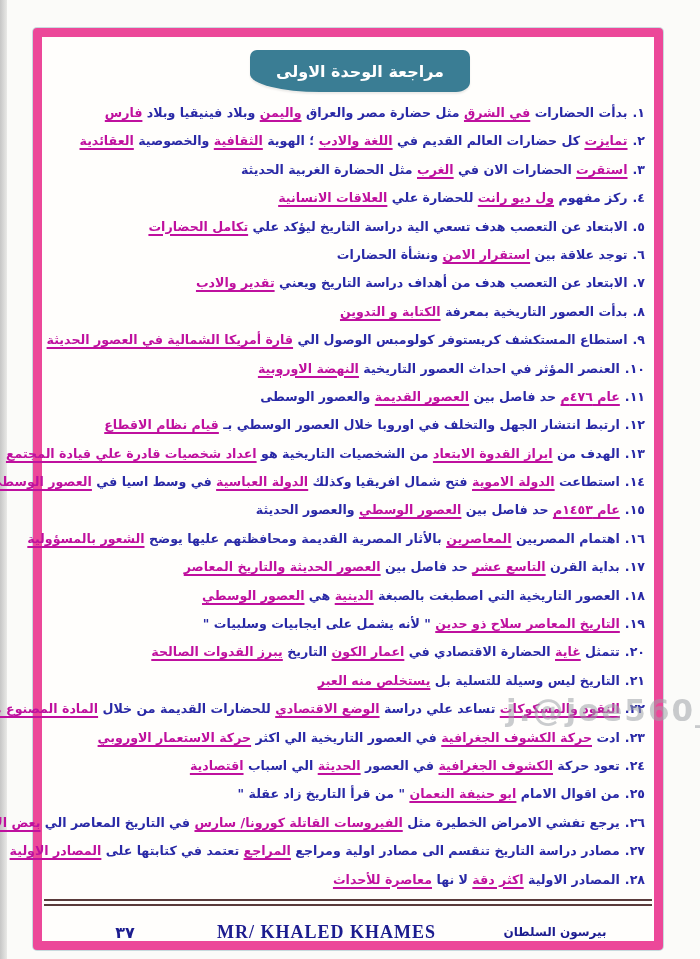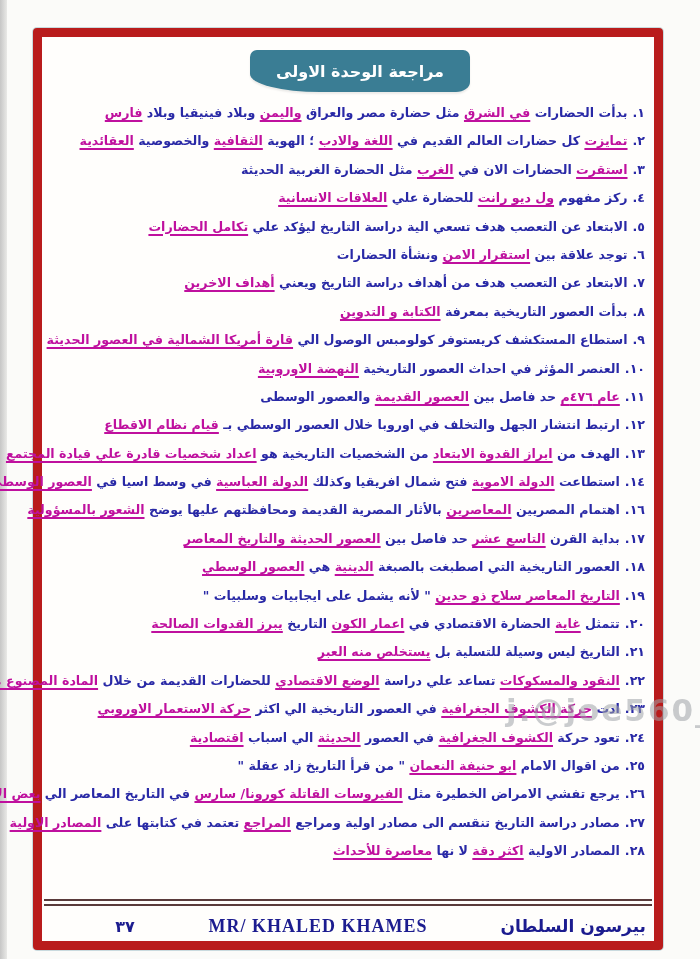--- a/index.html
+++ b/index.html
@@ -7,21 +7,21 @@
     width:700px;height:959px;position:relative;overflow:hidden;
     background:#fbfbf9;
     font-family:"DejaVu Sans", sans-serif;
   }
   .photo-edge{
     position:absolute;left:0;top:0;width:7px;height:100%;
     background:linear-gradient(to right,#c6c6c6,#e9e9e7);
   }
   .frame{
     position:absolute;left:33px;top:28px;right:37px;bottom:9px;
-    border:9px solid #b91c1c;border-radius:4px;background:#fffefc;
+    border:9px solid #ec4899;border-radius:4px;background:#fffefc;
     box-shadow:0 0 0 1px rgba(53,121,143,.25);
   }
   .banner{
     width:220px;height:42px;background:#3a7d94;
     margin:13px auto 0;transform:translateX(12px);
     border-radius:7px 7px 14px 70px / 7px 7px 10px 18px;
     display:flex;align-items:center;justify-content:center;
     box-shadow:0 2px 2px rgba(0,0,0,.08);
   }
   .banner-text{color:#ffffff;font-weight:bold;font-size:16px;}
@@ -45,57 +45,58 @@
   }
   .footer{
     position:absolute;left:0;right:0;bottom:0;height:42px;
   }
   .rule{
     height:3px;margin:0 2px;
     border-top:2px solid #5a3b3b;border-bottom:2px solid #5a3b3b;
   }
   .footer-row{
     display:grid;grid-template-columns:150px 1fr 210px;
-    align-items:center;height:36px;padding:2px 8px;
+    align-items:center;height:36px;padding:8px 8px;
   }
   .page-num{color:#1c1c8f;font-weight:bold;font-size:16px;text-align:center;}
   .teacher{
-    color:#1c1c8f;font-weight:bold;font-size:18px;text-align:center;
+    color:#1c1c8f;font-weight:bold;font-size:18px;text-align:right;
     font-family:"Liberation Serif", serif;letter-spacing:1px;
   }
   .publisher{
-    color:#1c1c8f;font-weight:bold;font-size:17px;text-align:right;
+    color:#1c1c8f;font-weight:bold;font-size:12px;text-align:center;
     direction:rtl;padding-left:28px;
   }
 </style>
 </head>
 <body>
 
 <div class="photo-edge"></div>
 
 <div class="frame">
   <div class="banner">
     <span class="banner-text">مراجعة الوحدة الاولى</span>
   </div>
 
   <div class="list">
       <div class="row"><span class="num">١.</span><span>بدأت الحضارات </span><span class="hl">في الشرق</span><span> مثل حضارة مصر والعراق </span><span class="hl">واليمن</span><span> وبلاد فينيقيا وبلاد </span><span class="hl">فارس</span></div>
       <div class="row"><span class="num">٢.</span><span class="hl">تمايزت</span><span> كل حضارات العالم القديم في </span><span class="hl">اللغة والادب</span><span> ؛ الهوية </span><span class="hl">الثقافية</span><span> والخصوصية </span><span class="hl">العقائدية</span></div>
       <div class="row"><span class="num">٣.</span><span class="hl">استقرت</span><span> الحضارات الان في </span><span class="hl">الغرب</span><span> مثل الحضارة الغربية الحديثة</span></div>
       <div class="row"><span class="num">٤.</span><span>ركز مفهوم </span><span class="hl">ول ديو رانت</span><span> للحضارة علي </span><span class="hl">العلاقات الانسانية</span></div>
       <div class="row"><span class="num">٥.</span><span>الابتعاد عن التعصب هدف تسعي الية دراسة التاريخ ليؤكد علي </span><span class="hl">تكامل الحضارات</span></div>
       <div class="row"><span class="num">٦.</span><span>توجد علاقة بين </span><span class="hl">استقرار الامن</span><span> ونشأة الحضارات</span></div>
-      <div class="row"><span class="num">٧.</span><span>الابتعاد عن التعصب هدف من أهداف دراسة التاريخ ويعني </span><span class="hl">أهداف الاخرين</span></div>
+      <div class="row"><span class="num">٧.</span><span>الابتعاد عن التعصب هدف من أهداف دراسة التاريخ ويعني </span><span class="hl">تقدير والادب</span></div>
       <div class="row"><span class="num">٨.</span><span>بدأت العصور التاريخية بمعرفة </span><span class="hl">الكتابة و التدوين</span></div>
       <div class="row"><span class="num">٩.</span><span>استطاع المستكشف كريستوفر كولومبس الوصول الي </span><span class="hl">قارة أمريكا الشمالية في العصور الحديثة</span></div>
       <div class="row"><span class="num">١٠.</span><span>العنصر المؤثر في احداث العصور التاريخية </span><span class="hl">النهضة الاوروبية</span></div>
       <div class="row"><span class="num">١١.</span><span class="hl">عام ٤٧٦م</span><span> حد فاصل بين </span><span class="hl">العصور القديمة</span><span> والعصور الوسطى</span></div>
       <div class="row"><span class="num">١٢.</span><span>ارتبط انتشار الجهل والتخلف في اوروبا خلال العصور الوسطي بـ </span><span class="hl">قيام نظام الاقطاع</span></div>
       <div class="row"><span class="num">١٣.</span><span>الهدف من </span><span class="hl">ابراز القدوة الابتعاد</span><span> من الشخصيات التاريخية هو </span><span class="hl">اعداد شخصيات قادرة علي قيادة المجتمع</span></div>
       <div class="row"><span class="num">١٤.</span><span>استطاعت </span><span class="hl">الدولة الاموية</span><span> فتح شمال افريقيا وكذلك </span><span class="hl">الدولة العباسية</span><span> في  وسط اسيا  في </span><span class="hl">العصور الوسطي</span></div>
+      <div class="row"><span class="num">١٥.</span><span class="hl">عام ١٤٥٣م</span><span> حد فاصل بين </span><span class="hl">العصور الوسطي</span><span> والعصور الحديثة</span></div>
       <div class="row"><span class="num">١٦.</span><span>اهتمام المصريين </span><span class="hl">المعاصرين</span><span> بالأثار المصرية القديمة ومحافظتهم عليها يوضح </span><span class="hl">الشعور بالمسؤولية</span></div>
       <div class="row"><span class="num">١٧.</span><span>بداية القرن </span><span class="hl">التاسع عشر</span><span> حد فاصل بين </span><span class="hl">العصور الحديثة والتاريخ المعاصر</span></div>
       <div class="row"><span class="num">١٨.</span><span>العصور التاريخية التي اصطبغت بالصبغة </span><span class="hl">الدينية</span><span> هي </span><span class="hl">العصور الوسطي</span></div>
       <div class="row"><span class="num">١٩.</span><span class="hl">التاريخ المعاصر سلاح ذو حدين</span><span> " لأنه يشمل على ايجابيات وسلبيات "</span></div>
       <div class="row"><span class="num">٢٠.</span><span>تتمثل </span><span class="hl">غاية</span><span> الحضارة  الاقتصادي في </span><span class="hl">اعمار الكون</span><span>  التاريخ </span><span class="hl">يبرز القدوات الصالحة</span></div>
       <div class="row"><span class="num">٢١.</span><span>التاريخ ليس وسيلة للتسلية  بل </span><span class="hl">يستخلص منه العبر</span></div>
       <div class="row"><span class="num">٢٢.</span><span class="hl">النقود والمسكوكات</span><span> تساعد علي دراسة </span><span class="hl">الوضع الاقتصادي</span><span> للحضارات القديمة من خلال </span><span class="hl">المادة المصنوع منها العملة</span></div>
       <div class="row"><span class="num">٢٣.</span><span>ادت </span><span class="hl">حركة الكشوف الجغرافية</span><span> في العصور التاريخية الي اكثر </span><span class="hl">حركة الاستعمار الاوروبي</span></div>
       <div class="row"><span class="num">٢٤.</span><span>تعود حركة </span><span class="hl">الكشوف الجغرافية</span><span> في العصور </span><span class="hl">الحديثة</span><span> الي اسباب </span><span class="hl">اقتصادية</span></div>
       <div class="row"><span class="num">٢٥.</span><span>من اقوال الامام </span><span class="hl">ابو حنيفة النعمان</span><span> " من قرأ التاريخ  زاد عقلة "</span></div>

